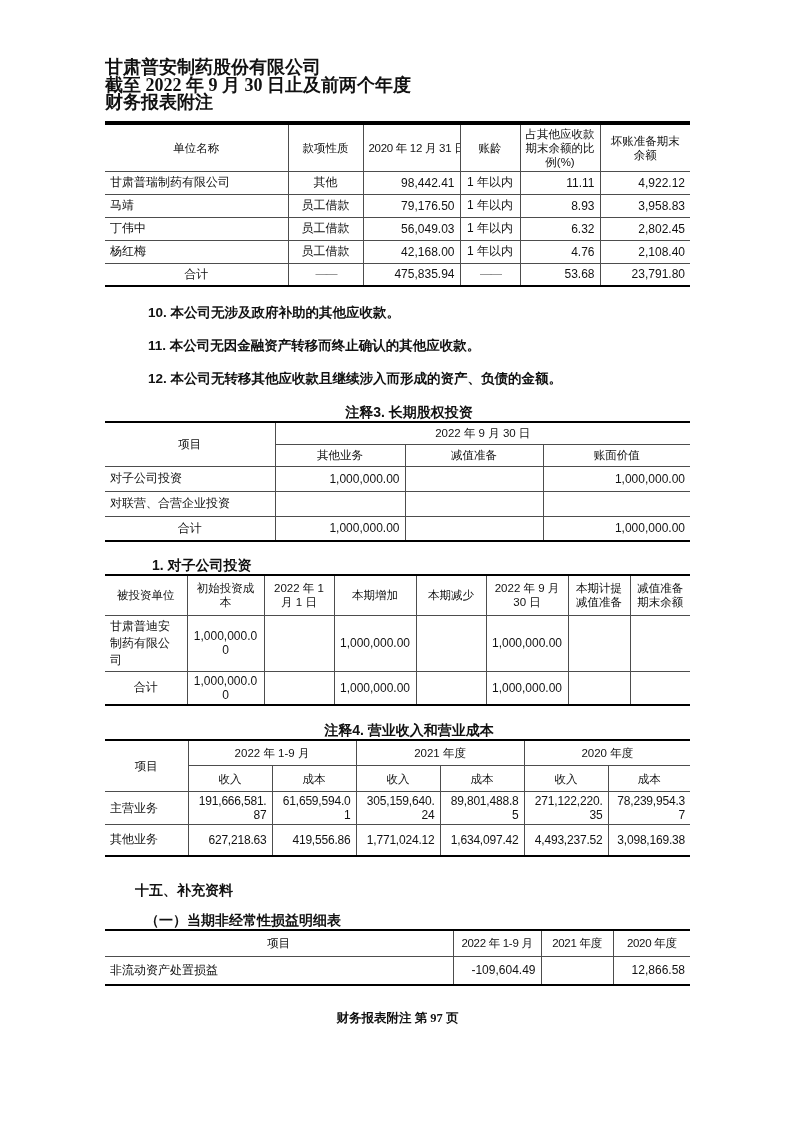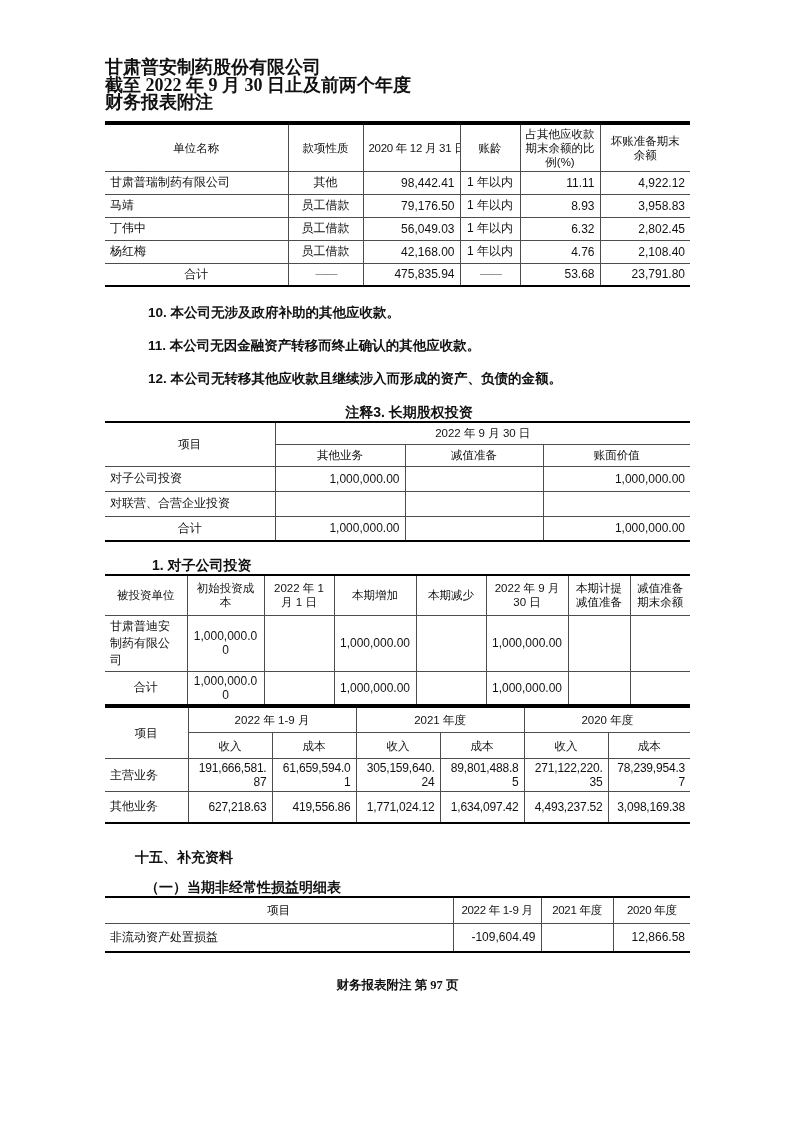--- a/index.html
+++ b/index.html
@@ -250,20 +250,21 @@
           <td class="ac"></td>
           <td class="ac">1,000,000.00</td>
           <td class="ac"></td>
           <td class="ac">1,000,000.00</td>
           <td class="ac"></td>
           <td class="ac"></td>
         </tr>
       </tbody>
     </table>
 
+    <h3 class="hn">注释4. 营业收入和营业成本</h3>
 
     <table class="t t4">
       <colgroup>
         <col style="width:83px">
           <col style="width:84px">
           <col style="width:84px">
           <col style="width:84px">
         <col style="width:84px">
           <col style="width:84px">
           <col style="width:82px">

